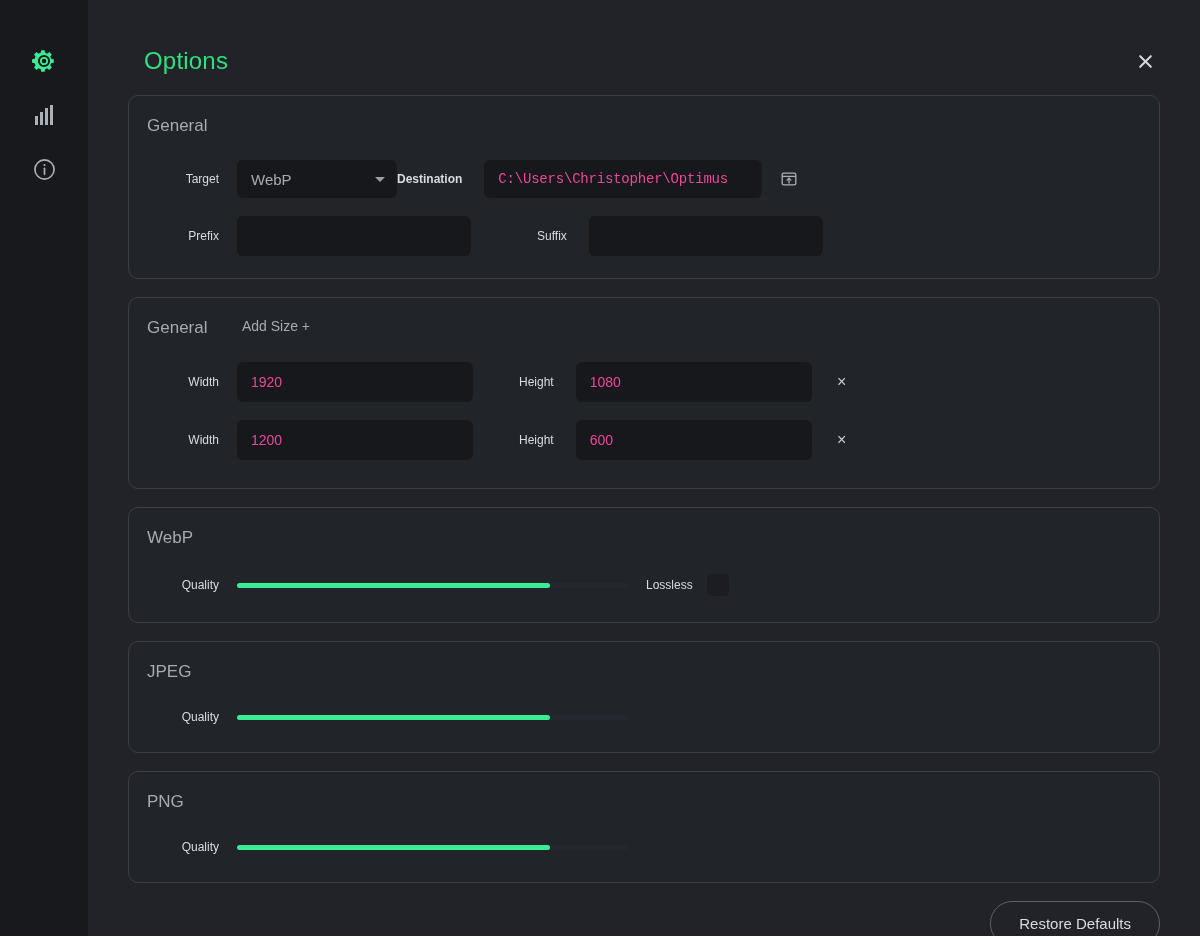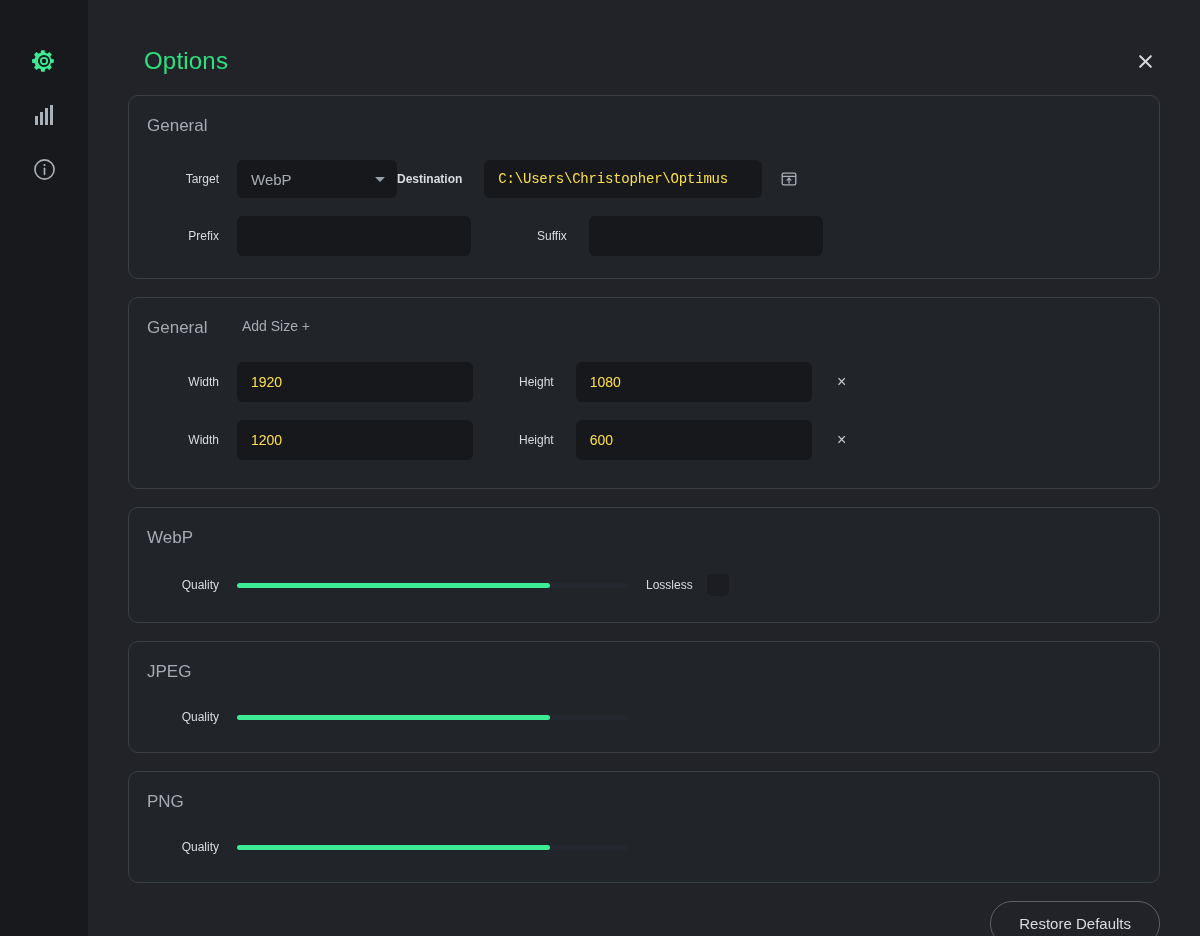--- a/index.html
+++ b/index.html
@@ -116,21 +116,21 @@
     color: #d8dbe0;
     text-align: right;
     flex: 0 0 auto;
   }
 
   .field {
     background: #16181c;
     border: none;
     border-radius: 6px;
     height: 38px;
-    color: #fde047;
+    color: #ec4899;
     font-size: 14px;
     font-family: "Liberation Sans", sans-serif;
     padding: 0 14px;
     outline: none;
   }
   .field.mono {
     font-family: "Liberation Mono", monospace;
     font-size: 14px;
     letter-spacing: -0.2px;
   }

